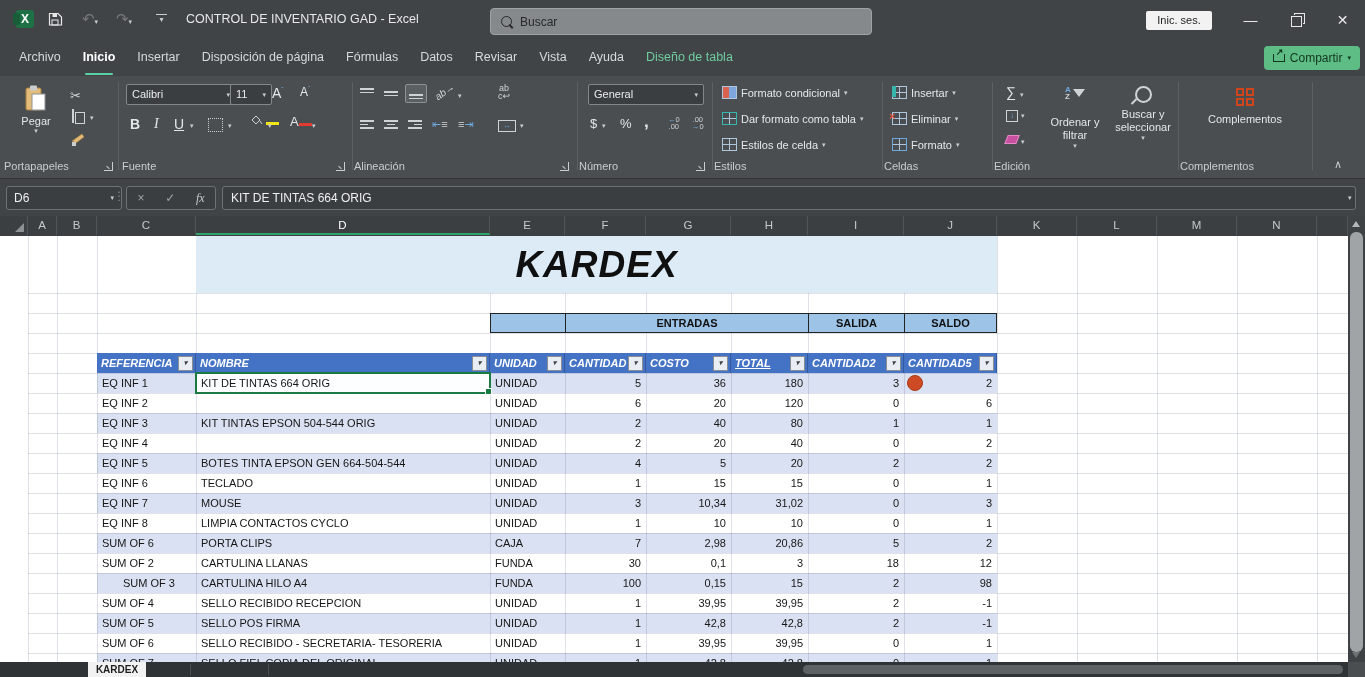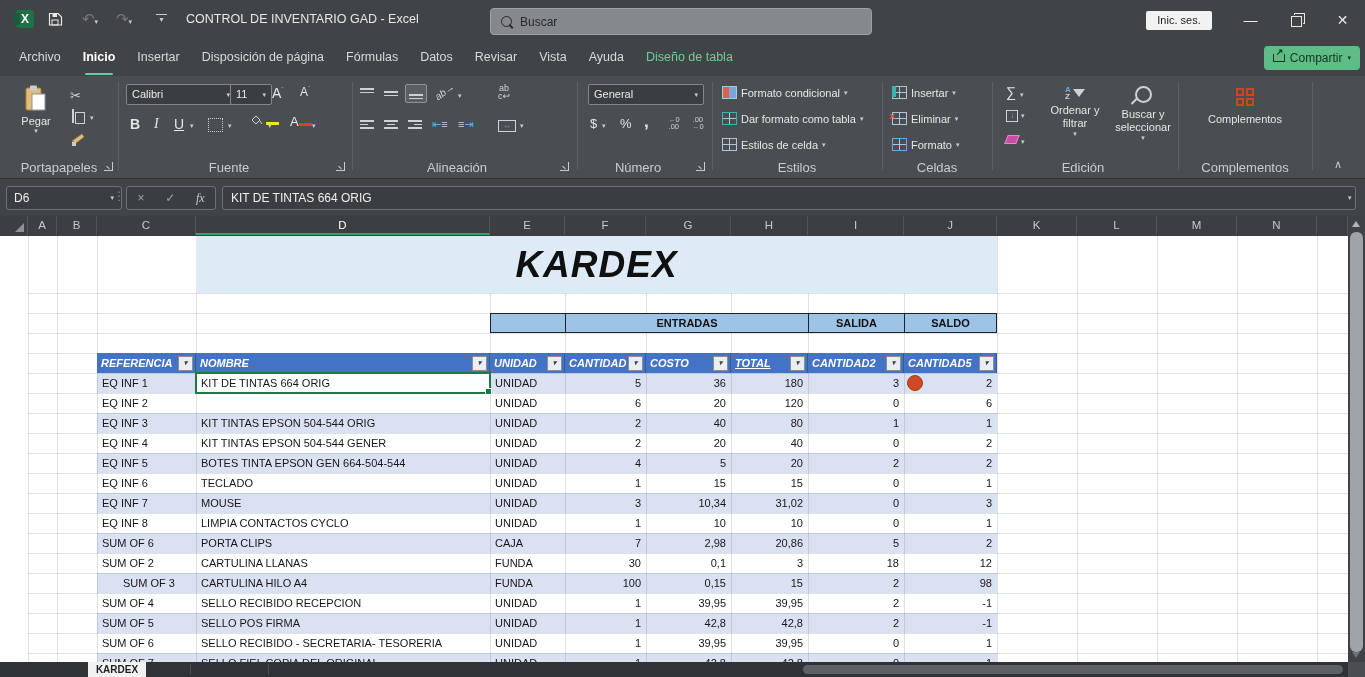--- a/index.html
+++ b/index.html
@@ -33,21 +33,21 @@
   .rtab.on{color:#FFFFFF;font-weight:bold;}
   .rtab.on::after{content:"";position:absolute;left:50%;transform:translateX(-50%);bottom:1px;width:28px;height:2.5px;background:#5BD0A2;border-radius:2px;}
   .rtab.ctx{color:#6FCD9F;}
   #share-btn{position:absolute;right:13px;top:6px;height:24px;background:#5EBD84;border-radius:4px;color:#12361F;
              font-size:12px;display:flex;align-items:center;padding:0 9px;gap:5px;}
   .share-ic{width:10px;height:7px;border:1px solid #12361F;border-top:none;position:relative;}
   .share-ic::after{content:"↗";position:absolute;left:2px;top:-7px;font-size:9px;font-weight:bold;}
   
   #ribbon{position:absolute;left:0;top:76px;width:1365px;height:102px;background:#4A4E50;border-bottom:1px solid #33373A;color:#E4E7E8;font-size:11px;}
   .gsep{position:absolute;top:6px;height:88px;width:1px;background:#5C6062;}
-  .glabel{position:absolute;top:84px;height:14px;text-align:center;color:#C9CDCF;font-size:13px;}
+  .glabel{position:absolute;top:84px;height:14px;text-align:left;color:#C9CDCF;font-size:11px;}
   .dlg{position:absolute;top:86px;width:8px;height:8px;border-right:1px solid #C9CDCF;border-bottom:1px solid #C9CDCF;}
   .dlg::before{content:"";position:absolute;right:2px;bottom:2px;width:4px;height:1px;background:#C9CDCF;transform:rotate(45deg);}
   .chev{color:#C9CDCF;font-size:7px;}
   .rbtn{position:absolute;display:flex;align-items:center;gap:4px;color:#E4E7E8;}
   .bigbtn{position:absolute;display:flex;flex-direction:column;align-items:center;color:#E4E7E8;}
   .combo{position:absolute;background:#3A3E40;border:1px solid #83878A;border-radius:2px;color:#E9EBEC;
          font-size:11px;line-height:19px;height:19px;padding:0 5px;display:flex;justify-content:space-between;align-items:center;}
   .bars{display:flex;flex-direction:column;gap:2px;width:14px;}
   .bars b{height:1.5px;background:#CFD3D5;display:block;width:100%;}
   .bars b.s{width:60%;}
@@ -322,21 +322,21 @@
   <span class="abs" style="left:1006px;top:32px"><span class="fillb">↓</span> <span class="chev">▾</span></span>
   <span class="abs" style="left:1006px;top:58px"><span class="eraser"></span> <span class="chev">▾</span></span>
   <div class="bigbtn" style="left:1042px;top:10px;width:66px">
     <span style="display:flex;align-items:center;gap:2px">
       <span class="az">
           <i>A</i>
           <i>Z</i>
         </span>
         <span class="funnel"></span>
     </span>
-    <span class="twoline" style="margin-top:4px">Ordenar y filtrar</span>
+    <span class="twoline" style="margin-top:16px">Ordenar y filtrar</span>
     <span class="chev">▾</span>
   </div>
   <div class="bigbtn" style="left:1112px;top:10px;width:62px">
     <span class="mag2"></span>
     <span class="twoline" style="margin-top:5px">Buscar y seleccionar</span>
     <span class="chev">▾</span>
   </div>
   <span class="glabel" style="left:994px;width:178px">Edición</span>
   <div class="gsep" style="left:1178px"></div>
 
@@ -489,21 +489,20 @@
     <div class="cell cr" style="left: 904px; top: 157px; width: 93px;">6</div>
     <div class="cell cl" style="left: 97px; top: 177px; width: 99px;">EQ INF 3</div>
     <div class="cell cl" style="left: 196px; top: 177px; width: 294px;">KIT TINTAS EPSON 504-544 ORIG</div>
     <div class="cell cl" style="left: 490px; top: 177px; width: 75px;">UNIDAD</div>
     <div class="cell cr" style="left: 565px; top: 177px; width: 81px;">2</div>
     <div class="cell cr" style="left: 646px; top: 177px; width: 85px;">40</div>
     <div class="cell cr" style="left: 731px; top: 177px; width: 77px;">80</div>
     <div class="cell cr" style="left: 808px; top: 177px; width: 96px;">1</div>
     <div class="cell cr" style="left: 904px; top: 177px; width: 93px;">1</div>
     <div class="cell cl" style="left: 97px; top: 197px; width: 99px;">EQ INF 4</div>
-    <div class="cell cl" style="left: 196px; top: 197px; width: 294px;">KIT TINTAS EPSON 504-544 GENER</div>
     <div class="cell cl" style="left: 490px; top: 197px; width: 75px;">UNIDAD</div>
     <div class="cell cr" style="left: 565px; top: 197px; width: 81px;">2</div>
     <div class="cell cr" style="left: 646px; top: 197px; width: 85px;">20</div>
     <div class="cell cr" style="left: 731px; top: 197px; width: 77px;">40</div>
     <div class="cell cr" style="left: 808px; top: 197px; width: 96px;">0</div>
     <div class="cell cr" style="left: 904px; top: 197px; width: 93px;">2</div>
     <div class="cell cl" style="left: 97px; top: 217px; width: 99px;">EQ INF 5</div>
     <div class="cell cl" style="left: 196px; top: 217px; width: 294px;">BOTES TINTA EPSON GEN 664-504-544</div>
     <div class="cell cl" style="left: 490px; top: 217px; width: 75px;">UNIDAD</div>
     <div class="cell cr" style="left: 565px; top: 217px; width: 81px;">4</div>

